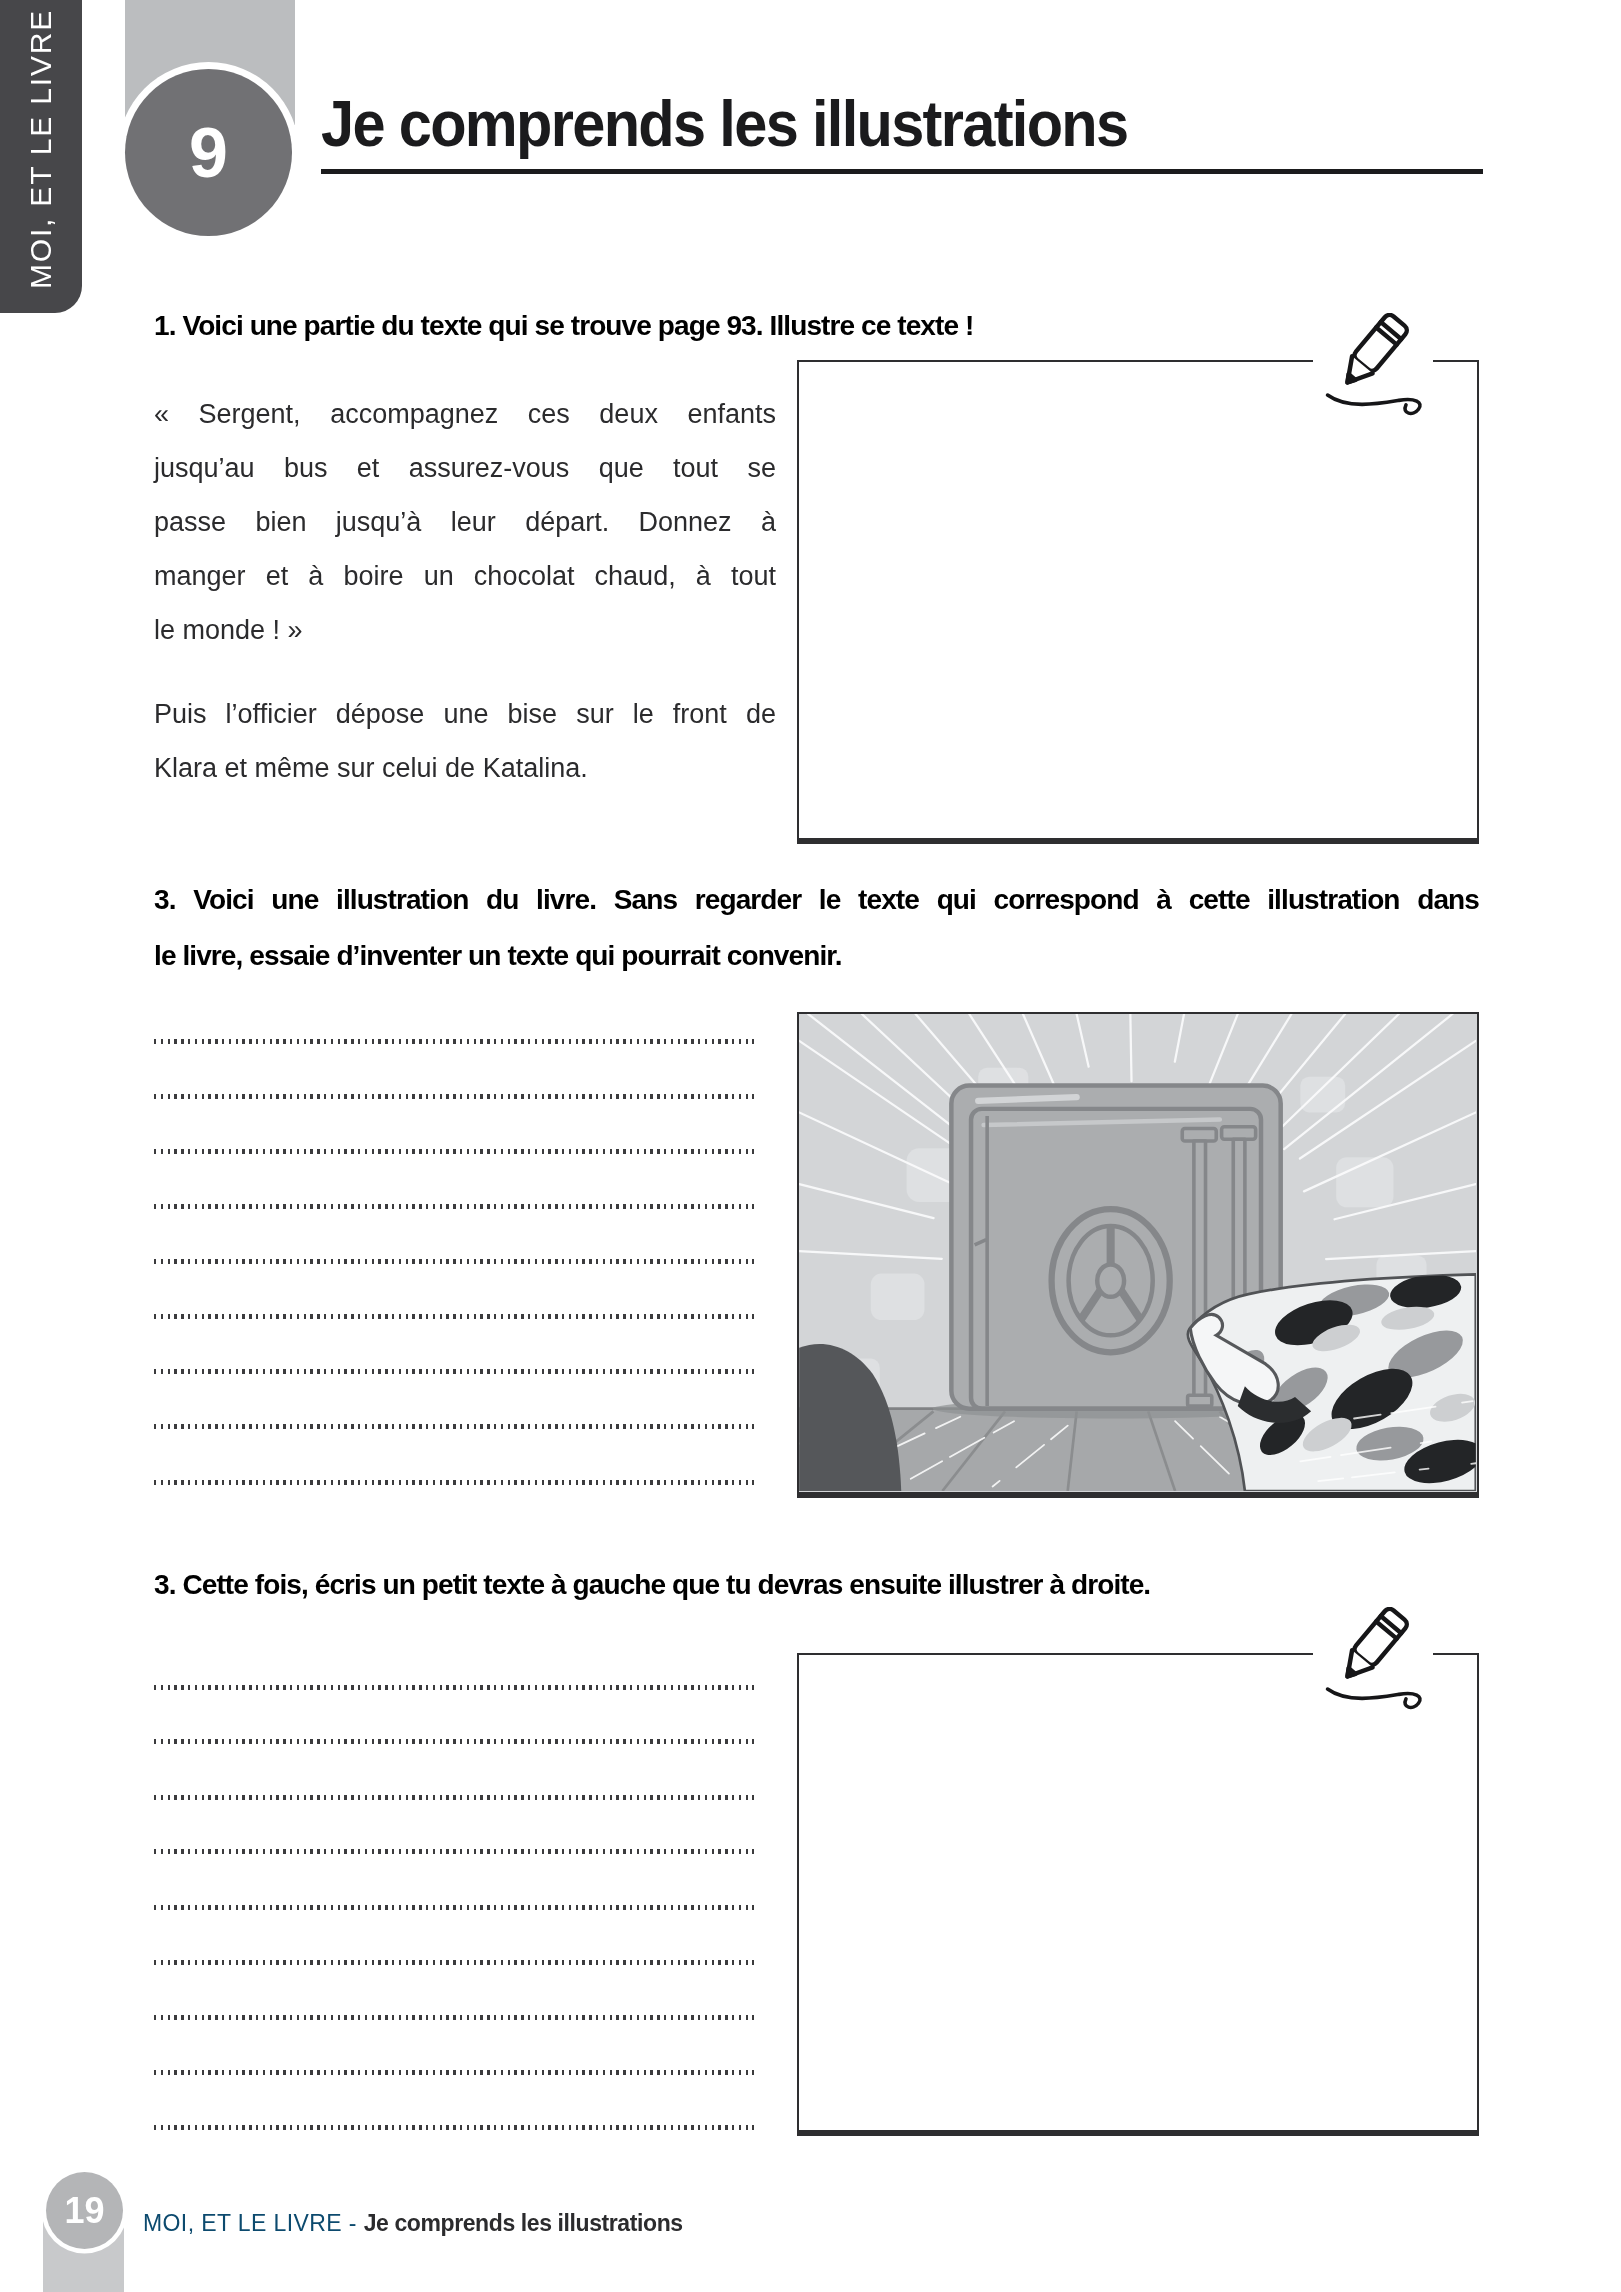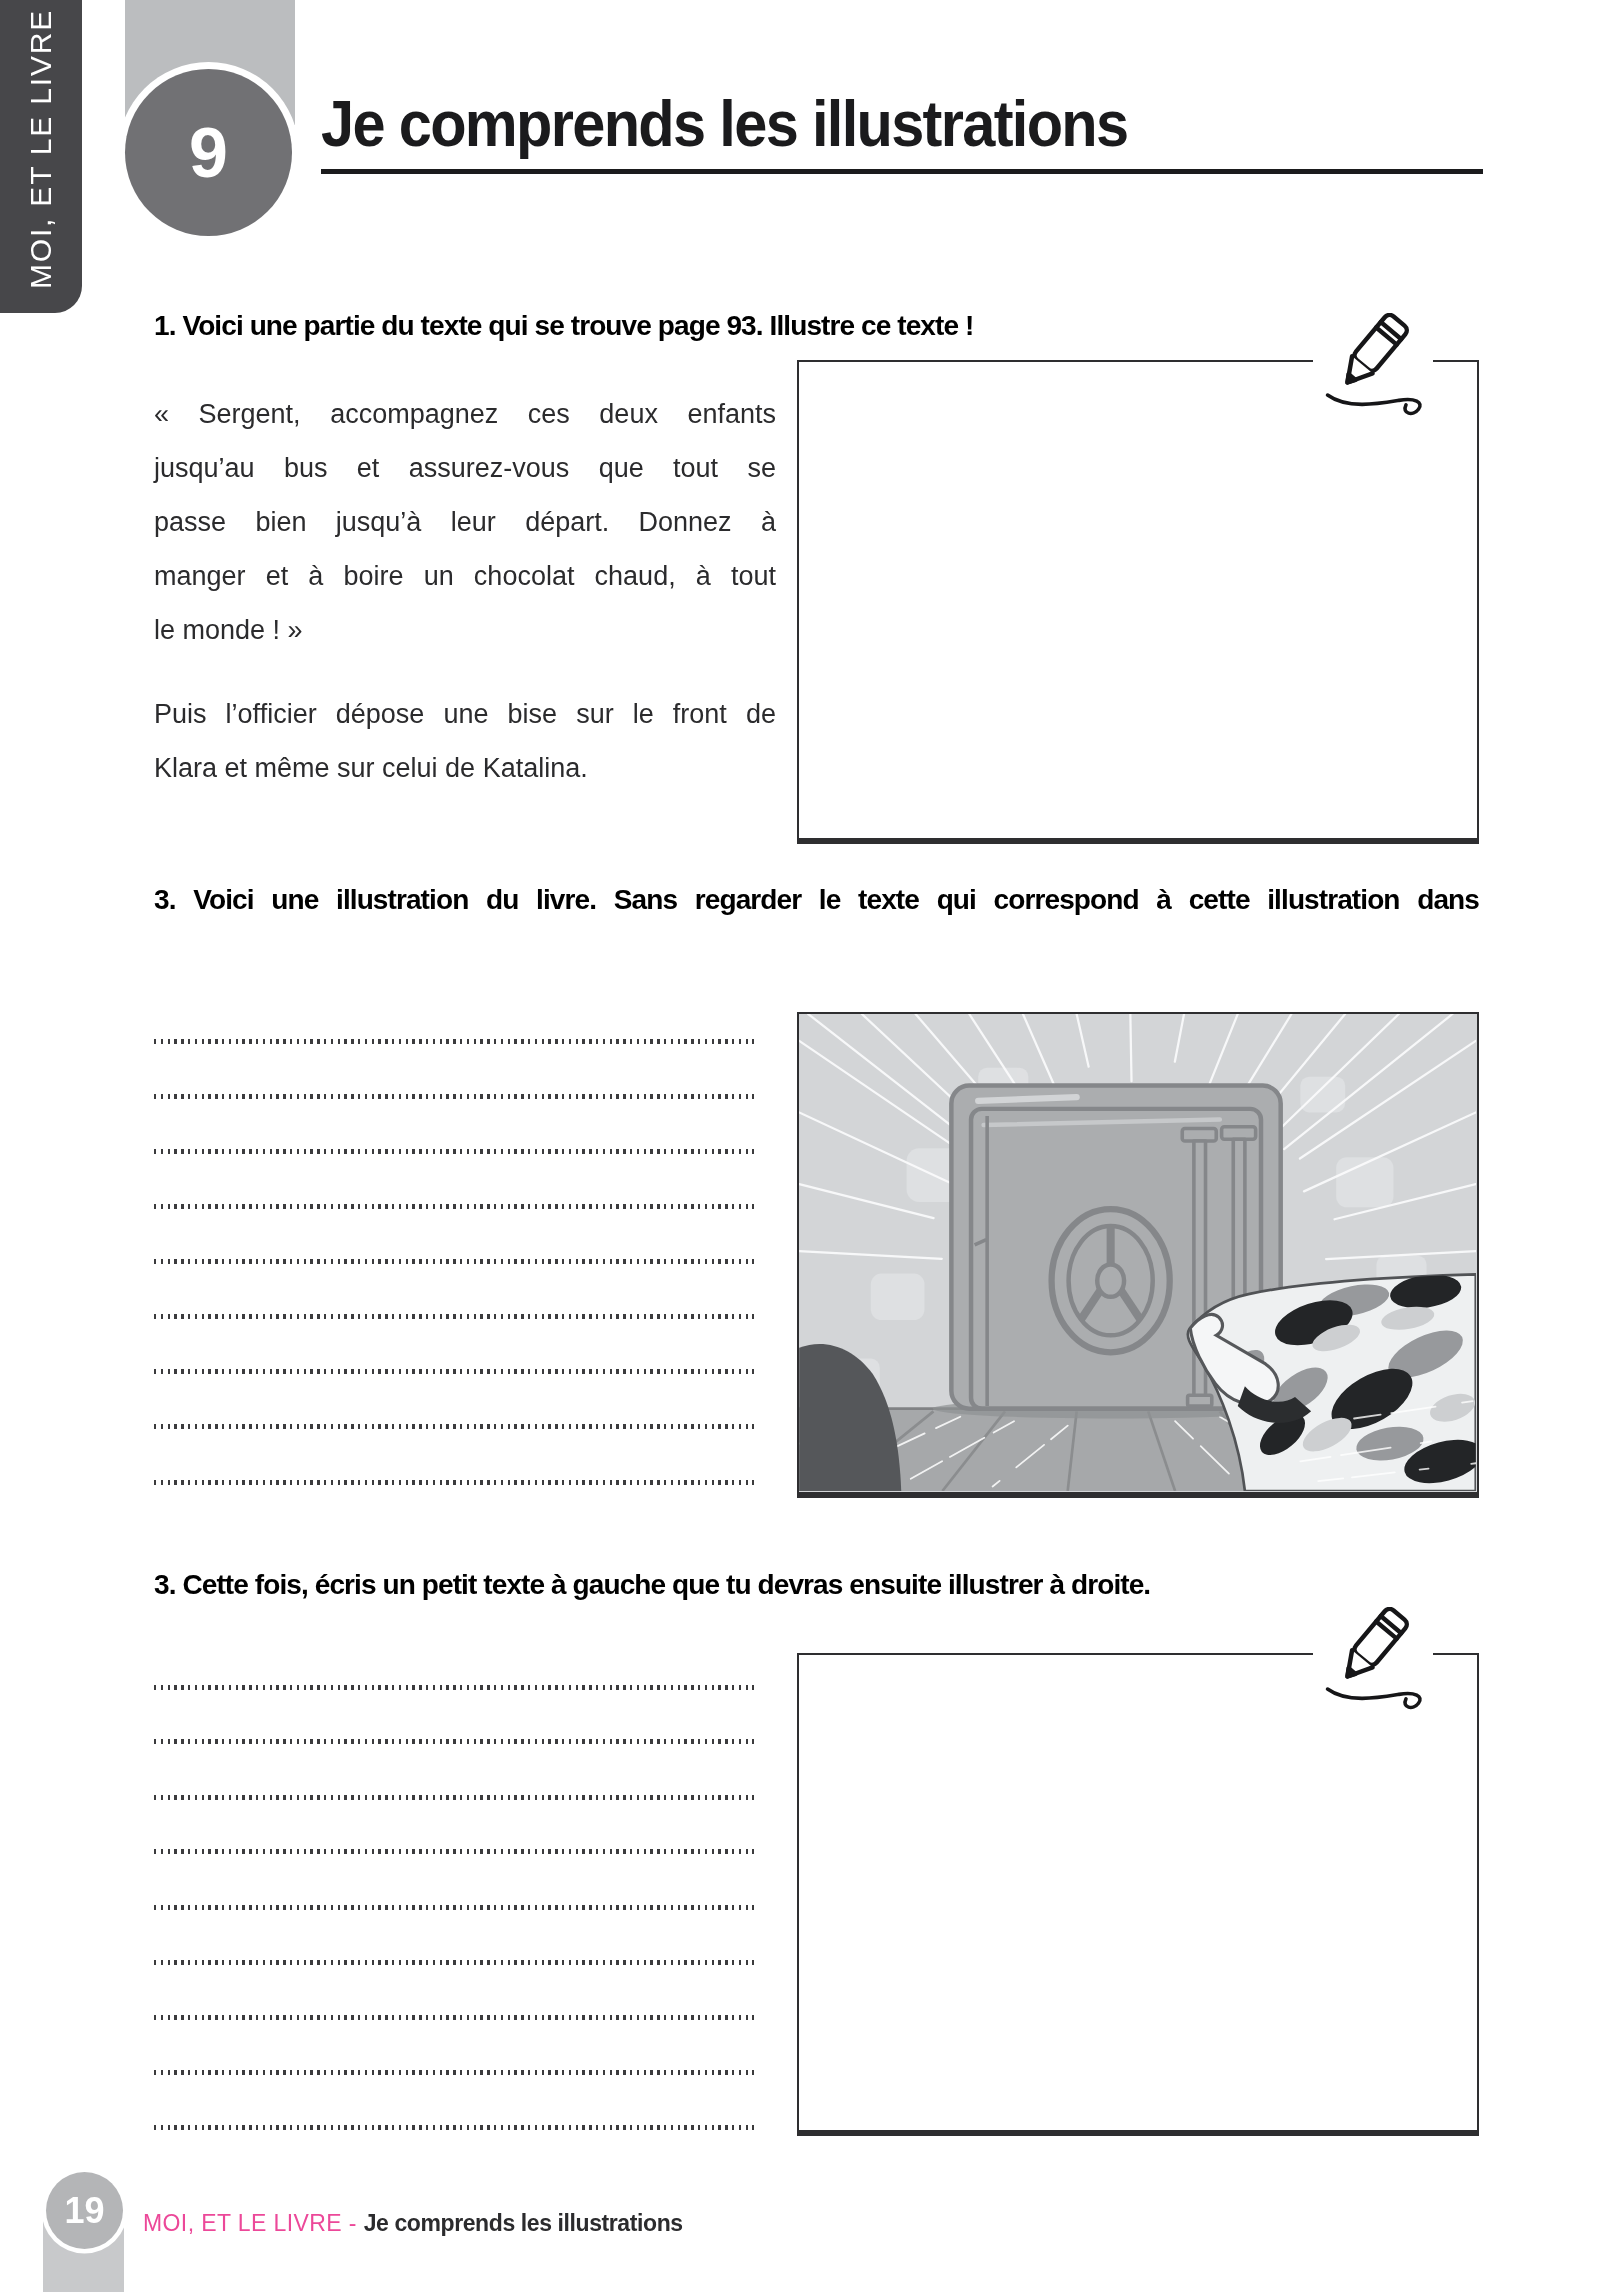--- a/index.html
+++ b/index.html
@@ -46,21 +46,21 @@
 
   .illus-box{position:absolute;left:797px;top:1012px;width:682px;height:486px;box-sizing:border-box;
              border:2.7px solid #2e2e30;border-bottom-width:6.3px;background:#d3d5d7;}
 
   
   .foot-strip{position:absolute;left:43px;top:2212px;width:81px;height:81px;background:#c8c9cb;}
   .foot-circle{position:absolute;left:46px;top:2172px;width:77px;height:77px;border-radius:50%;
                background:#b4b5b7;box-shadow:0 0 0 4.5px #ffffff;display:flex;align-items:center;
                justify-content:center;color:#ffffff;font-size:36px;font-weight:bold;}
   .foot-text{position:absolute;left:143px;top:2210px;font-size:23px;line-height:27px;white-space:nowrap;}
-  .foot-text .book{color:#ec4899;letter-spacing:0.4px;}
+  .foot-text .book{color:#0c4a6e;letter-spacing:0.4px;}
   .foot-text .chapter{color:#2b2b2d;font-weight:bold;letter-spacing:-0.4px;}
 </style>
 </head>
 <body>
 
 <div id="page">
 
   <div class="side-tab">
     <span>MOI, ET LE LIVRE</span>
   </div>
@@ -94,20 +94,21 @@
         <line x1="51" y1="20" x2="81" y2="20"></line>
         <path d="M51,62 L66,88 L81,62" fill="#ffffff"></path>
         <path d="M61,80 L66,88 L71,80 Z" fill="#161618"></path>
       </g>
       <path d="M16,92 C38,108 72,102 96,98 C114,95 124,100 118,108 C112,116 99,113 104,103" stroke-width="4"></path>
     </svg>
   </div>
 
   <div class="ex-heading ex2-head" style="top:872px;">
     <div class="hline hline1">3. Voici une illustration du livre. Sans regarder le texte qui correspond à cette illustration dans</div>
+    <div class="hline">le livre, essaie d’inventer un texte qui pourrait convenir.</div>
   </div>
 
   <div class="dotline" style="top:1039px;"></div>
   <div class="dotline" style="top:1094px;"></div>
   <div class="dotline" style="top:1149px;"></div>
   <div class="dotline" style="top:1204px;"></div>
   <div class="dotline" style="top:1259px;"></div>
   <div class="dotline" style="top:1314px;"></div>
   <div class="dotline" style="top:1369px;"></div>
   <div class="dotline" style="top:1424px;"></div>

